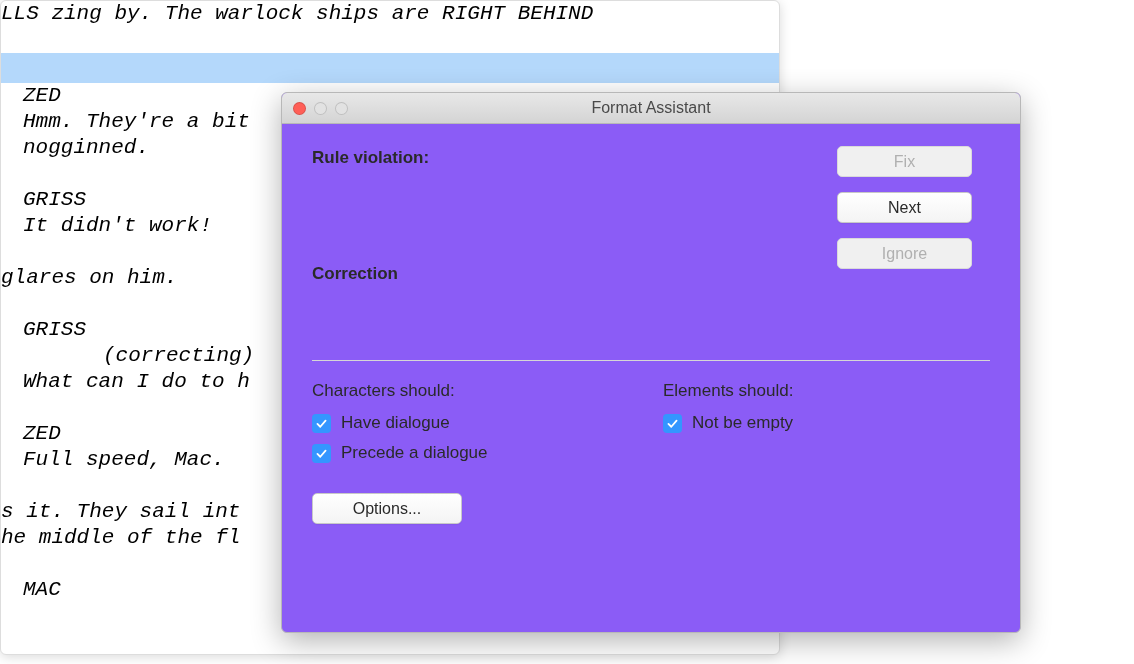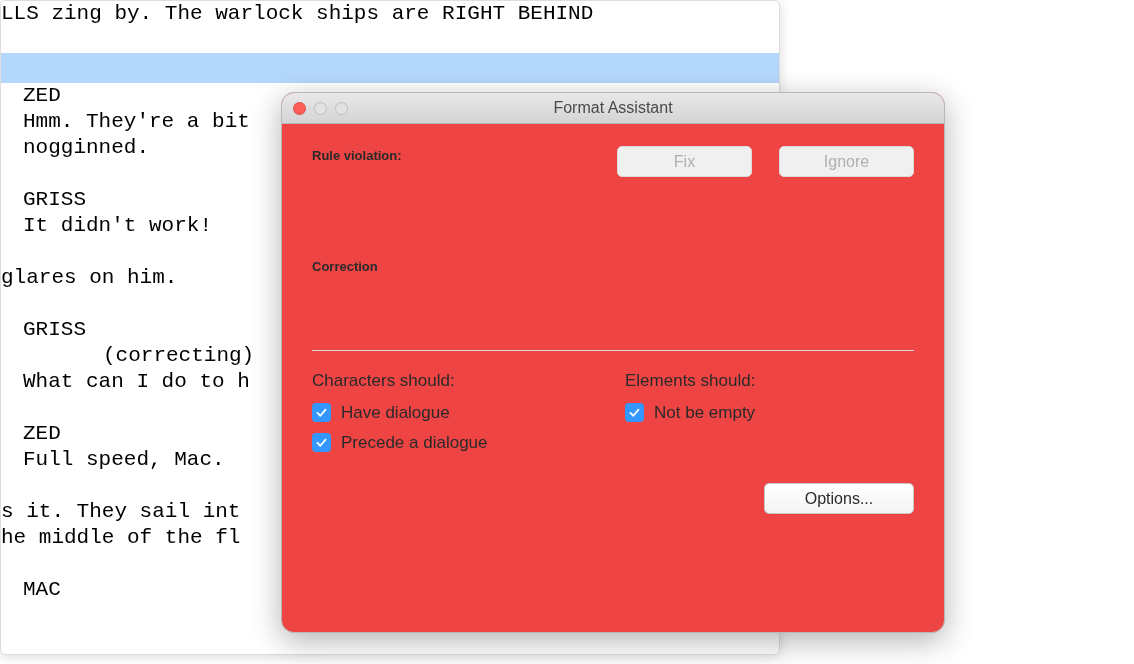--- a/index.html
+++ b/index.html
@@ -30,20 +30,21 @@
       font-family: "Courier New", Courier, monospace;
       font-size: 21px;
       line-height: 26px;
       color: #000;
       overflow: hidden;
     }
     
     .screenplay-line {
       padding-left: 22px;
       white-space: pre;
+      font-style: italic;
     }
     
     .screenplay-line.action-o {
       padding-left: 0;
     }
     
     .screenplay-line.highlight {
       background: #b4d8fb;
       height: 30px;
     }
@@ -57,25 +58,25 @@
     
     .screenplay-line.blank {
       height: 26px;
     }
     
     
     .dialog {
       position: absolute;
       top: 92px;
       left: 281px;
-      width: 664px;
+      width: 740px;
       height: 541px;
-      background: #ef4444;
+      background: #8b5cf6;
       border: 1px solid #b8b8b8;
-      border-radius: 13px;
+      border-radius: 6px;
       box-shadow: 0 8px 30px rgba(0,0,0,0.3);
       overflow: hidden;
     }
     
     .titlebar {
       height: 31px;
       background: linear-gradient(to bottom, #e8e8e8, #d4d4d4);
       border-bottom: 1px solid #b8b8b8;
       display: flex;
       align-items: center;
@@ -117,33 +118,33 @@
       pointer-events: none;
     }
     
     .dialog-body {
       padding: 24px 30px 20px 30px;
       position: relative;
       height: calc(100% - 31px);
     }
     
     .section-label {
-      font-size: 13px;
+      font-size: 17px;
       font-weight: 600;
       color: #2a2a2a;
       margin-bottom: 10px;
     }
     
     .button-stack {
       position: absolute;
       top: 22px;
-      right: 30px;
-      display: flex;
-      flex-direction: row;
-      gap: 27px;
+      right: 48px;
+      display: flex;
+      flex-direction: column;
+      gap: 15px;
     }
     
     .mac-button {
       width: 135px;
       height: 31px;
       background: linear-gradient(to bottom, #ffffff, #f4f4f4);
       border: 1px solid #c8c8c8;
       border-radius: 5px;
       font-size: 16px;
       color: #2a2a2a;
@@ -181,21 +182,21 @@
     
     .column-header {
       font-size: 17px;
       color: #2a2a2a;
       margin-bottom: 12px;
       font-weight: 400;
     }
     
     .checkbox-row {
       display: flex;
-      align-items: flex-start;
+      align-items: flex-end;
       gap: 10px;
       margin-bottom: 10px;
       cursor: pointer;
     }
     
     .checkbox {
       width: 19px;
       height: 19px;
       background: #3496ff;
       border-radius: 4px;
@@ -210,21 +211,21 @@
       height: 13px;
     }
     
     .checkbox-label {
       font-size: 17px;
       color: #2a2a2a;
     }
     
     .options-button-wrap {
       display: flex;
-      justify-content: flex-end;
+      justify-content: flex-start;
       margin-top: 20px;
     }
     
     .options-button {
       width: 150px;
       height: 31px;
       background: linear-gradient(to bottom, #ffffff, #f4f4f4);
       border: 1px solid #c8c8c8;
       border-radius: 5px;
       font-size: 16px;
@@ -271,20 +272,21 @@
       <div class="traffic-light min"></div>
       <div class="traffic-light max"></div>
     </div>
     <div class="title-text">Format Assistant</div>
   </div>
 
   <div class="dialog-body">
 
     <div class="button-stack">
       <button class="mac-button disabled">Fix</button>
+      <button class="mac-button">Next</button>
       <button class="mac-button disabled">Ignore</button>
     </div>
 
     <div class="section-label">Rule violation:</div>
 
     <div class="section-label correction-label">Correction</div>
 
     <hr class="divider">
 
     <div class="columns">

